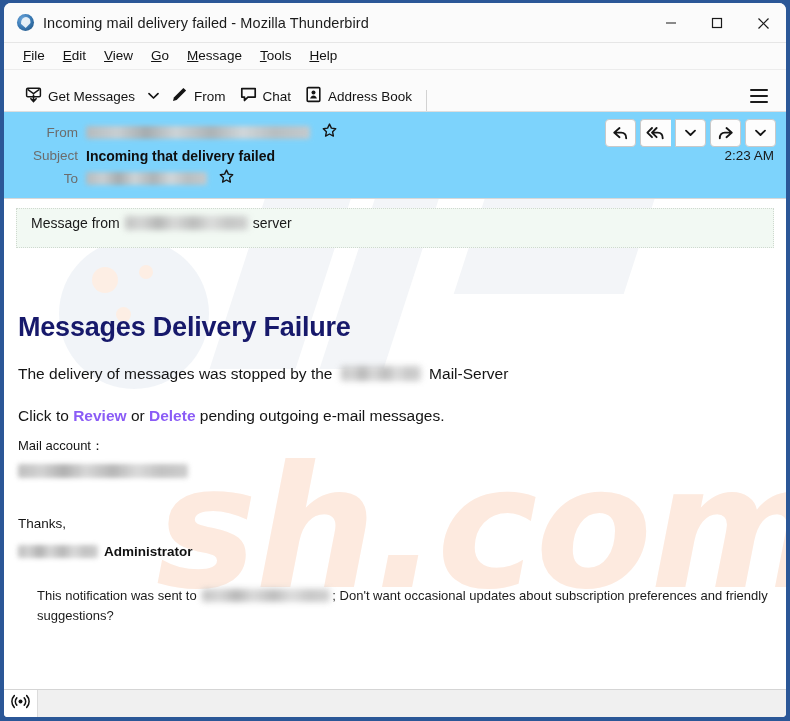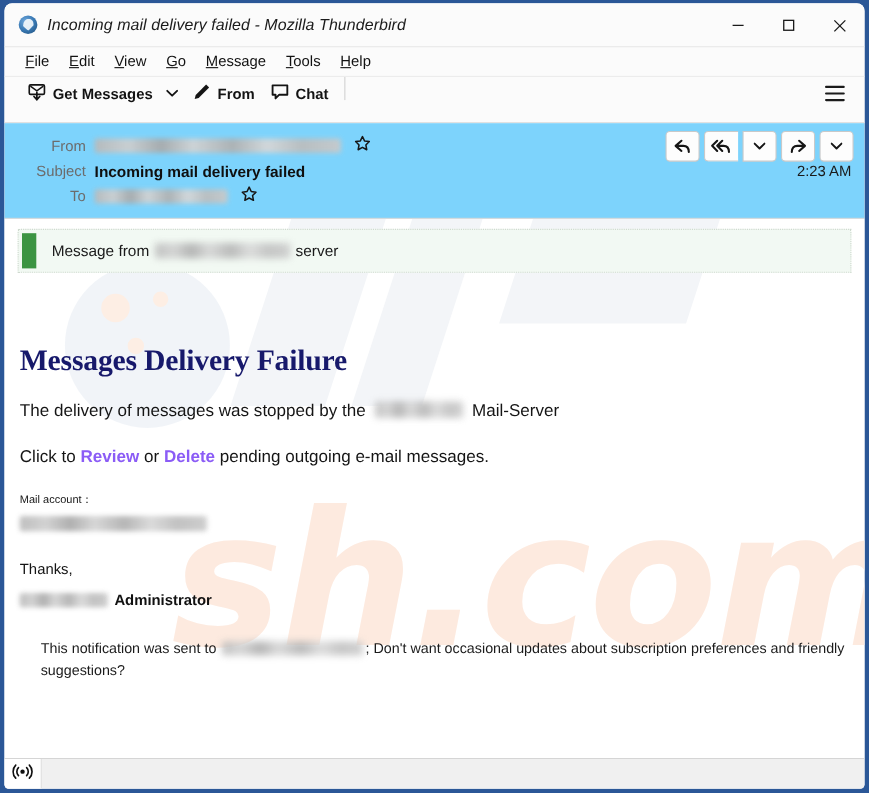--- a/index.html
+++ b/index.html
@@ -58,21 +58,20 @@
     background: #f2f7fb;
     border-radius: 50% 50% 46% 46% / 58% 58% 42% 42%;
     clip-path: polygon(0 0, 100% 0, 100% 55%, 52% 100%, 0 58%);
     opacity: .92;
   }
   .tb-title {
     font-size: 14.5px;
     color: #1b1b1b;
     letter-spacing: .005em;
     white-space: nowrap;
-    font-style: italic;
   }
   .win-controls {
     position: absolute;
     right: 0; top: 0;
     height: 100%;
     display: flex;
   }
   .win-btn {
     width: 46px;
     height: 40px;
@@ -103,25 +102,24 @@
     cursor: default;
   }
   .menu-item u { text-decoration: underline; text-underline-offset: 1px; }
 
   
   .toolbar {
     height: 42px;
     min-height: 42px;
     background: #fbfbfb;
     display: flex;
-    align-items: flex-start;
+    align-items: flex-end;
     padding: 0 10px 0 14px;
     border-bottom: 1px solid #dedede;
     position: relative;
-    font-weight: bold;
   }
   .tool-btn {
     display: flex;
     align-items: center;
     gap: 6px;
     height: 30px;
     padding: 0 7px;
     border-radius: 3px;
     font-size: 13.5px;
     color: #131313;
@@ -285,20 +283,21 @@
   }
 
   
   .banner {
     margin: 9px 12px 0 12px;
     border: 1px dotted #cfd9cf;
     background: #f2f9f3;
     display: flex;
     align-items: stretch;
     height: 40px;
+    flex-direction: column;
   }
   .banner-bar {
     width: 13px;
     background: #3c9442;
     margin: 3px 0 3px 3px;
     flex: 0 0 auto;
   }
   .banner-text {
     display: flex;
     align-items: center;
@@ -309,47 +308,47 @@
   }
 
   .mail-inner { padding: 0 14px; }
 
   h1.headline {
     margin-top: 64px;
     font-size: 27px;
     font-weight: bold;
     color: #17196b;
     letter-spacing: -0.2px;
-    font-family: Liberation Serif, serif;
+    font-family: Liberation Sans, sans-serif;
   }
 
   p.para {
     margin-top: 19px;
     font-size: 15.5px;
     line-height: 23px;
     color: #151515;
   }
   p.para.tight { margin-top: 0; }
 
   .link {
     color: #8b5cf6;
     text-decoration: none;
     cursor: default;
     font-weight: bold;
   }
 
   .mailacct-label {
-    margin-top: 20px;
-    font-size: 10px;
+    margin-top: 10px;
+    font-size: 13px;
     color: #151515;
   }
   .mailacct-redact { margin-top: 7px; }
 
   .thanks {
-    margin-top: 24px;
+    margin-top: 36px;
     font-size: 13.5px;
     color: #151515;
   }
   .sig-row {
     margin-top: 13px;
     display: flex;
     align-items: center;
     gap: 6px;
     font-size: 13.5px;
     font-weight: bold;
@@ -451,20 +450,30 @@
 
       <div class="tool-btn">
         <span>
           <svg width="17" height="17" viewBox="0 0 17 17">
             <path d="M1.8 2.6 h13.4 v8.5 h-7.3 l-3.4 3.4 v-3.4 h-2.7 Z" fill="none" stroke="#141414" stroke-width="1.7" stroke-linejoin="round"></path>
           </svg>
         </span>
         <span>Chat</span>
       </div>
 
+      <div class="tool-btn">
+        <span>
+          <svg width="17" height="17" viewBox="0 0 17 17">
+            <rect x="2.2" y="1.6" width="12.6" height="13.8" rx="1" fill="none" stroke="#141414" stroke-width="1.6"></rect>
+            <circle cx="8.5" cy="6.6" r="2" fill="#141414"></circle>
+            <path d="M5.1 12.6 c0.6-2.2 2-3.1 3.4-3.1 s2.8 0.9 3.4 3.1 Z" fill="#141414"></path>
+          </svg>
+        </span>
+        <span>Address Book</span>
+      </div>
 
       <div class="tb-sep"></div>
 
 
       <div class="hamburger">
         <span></span>
         <span></span>
         <span></span>
       </div>
     </div>
@@ -505,21 +514,21 @@
         <span class="redact" style="width:224px;"></span>
         <span class="star">
           <svg width="15" height="15" viewBox="0 0 15 15">
               <path d="M7.5 1.1 L9.4 5.1 L13.7 5.7 L10.6 8.8 L11.4 13.1 L7.5 11 L3.6 13.1 L4.4 8.8 L1.3 5.7 L5.6 5.1 Z" fill="none" stroke="#161616" stroke-width="1.4" stroke-linejoin="round"></path>
             </svg>
         </span>
       </div>
 
       <div class="hdr-row">
         <div class="hdr-label">Subject</div>
-        <div class="hdr-value bold">Incoming mail delivery failed</div>
+        <div class="hdr-value bold">Incoming that delivery failed</div>
         <div class="hdr-time">2:23 AM</div>
       </div>
 
       <div class="hdr-row">
         <div class="hdr-label">To</div>
         <span class="redact" style="width:121px;"></span>
         <span class="star">
           <svg width="15" height="15" viewBox="0 0 15 15">
               <path d="M7.5 1.1 L9.4 5.1 L13.7 5.7 L10.6 8.8 L11.4 13.1 L7.5 11 L3.6 13.1 L4.4 8.8 L1.3 5.7 L5.6 5.1 Z" fill="none" stroke="#161616" stroke-width="1.4" stroke-linejoin="round"></path>
             </svg>

